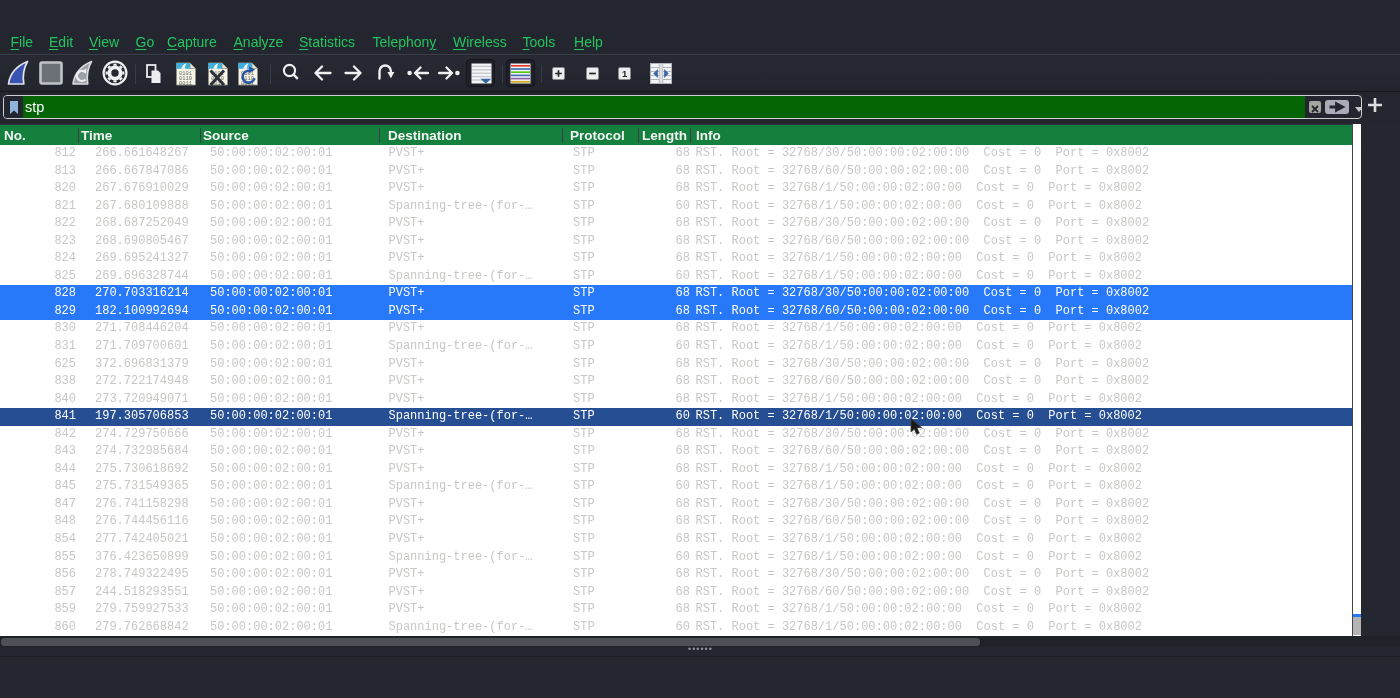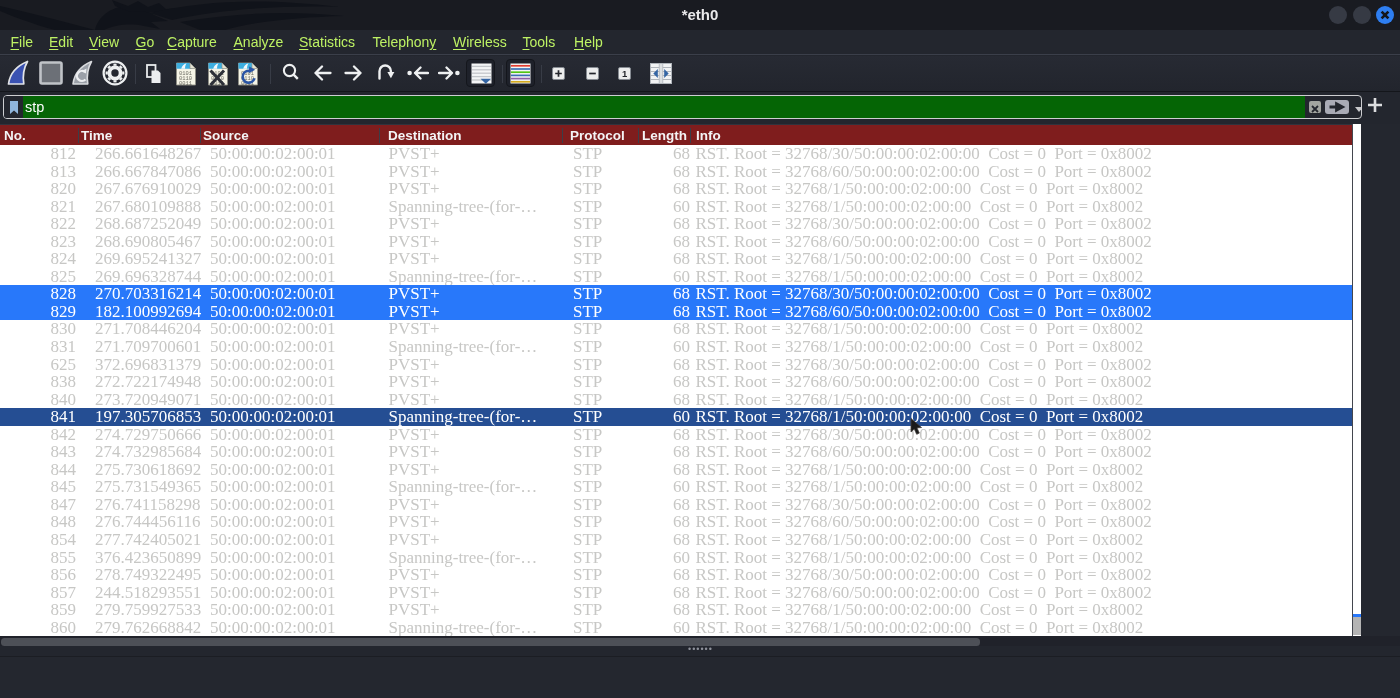--- a/index.html
+++ b/index.html
@@ -5,41 +5,41 @@
 #app{position:relative;width:1400px;height:698px}
 
 #titlebar{position:absolute;left:0;top:0;width:1400px;height:30px;background:#191b21;overflow:hidden}
 #title{position:absolute;left:0;top:0;width:100%;text-align:center;line-height:30px;color:#e9e9ea;font-size:15px;font-weight:bold}
 .wbtn{position:absolute;top:5.5px;width:18px;height:18px;border-radius:50%}
 #wb1{left:1329px;background:#363a44}
 #wb2{left:1352.5px;background:#363a44}
 #wb3{left:1376px;background:#2e7ef0}
 
 #menubar{position:absolute;left:0;top:30px;width:1400px;height:25px;background:#23262e;border-bottom:1px solid #3b3f4a}
-.mi{position:absolute;top:0;line-height:25px;color:#bef264;font-size:14px}
+.mi{position:absolute;top:0;line-height:25px;color:#22c55e;font-size:14px}
 .mi u{text-decoration:underline;text-underline-offset:2px}
 
 #toolbar{position:absolute;left:0;top:56px;width:1400px;height:36px;background:linear-gradient(#272a33,#22252d);border-bottom:1px solid #14161b}
 .tbi{position:absolute;top:0}
 
 #filterrow{position:absolute;left:0;top:93px;width:1400px;height:31px;background:#23262e}
 #filter{position:absolute;left:3px;top:2px;width:1359px;height:24px;border:1px solid #cdced1;border-radius:4px;background:#23262e;overflow:hidden}
 #fbook{position:absolute;left:0;top:0;width:19px;height:22px;background:#23262e}#fgreen{position:absolute;left:19px;top:0;width:1282px;height:22px;background:#056505}
 #ftext{position:absolute;left:21px;top:0;line-height:22px;color:#fff;font-size:14.5px}
 #fclear{position:absolute;left:1305px;top:5px;width:12px;height:12px;background:#a2a5a0;border-radius:2px}
 #fapply{position:absolute;left:1321px;top:4px;width:24px;height:14px;background:#a9abb6;border-radius:3px}
 #fdrop2{position:absolute;left:1351px;top:11px;width:0;height:0;border-left:4.5px solid transparent;border-right:4.5px solid transparent;border-top:5.5px solid #c8c9cc}
 #fplus{position:absolute;left:1367px;top:4px;width:16px;height:16px}
 
-#header{position:absolute;left:0;top:124px;width:1352px;height:21px;background:#7f1d1d;border-top:1px solid #30333d}
+#header{position:absolute;left:0;top:124px;width:1352px;height:21px;background:#15803d;border-top:1px solid #30333d}
 .h{position:absolute;top:0;line-height:21px;color:#f4f4f5;font-size:13.5px;font-weight:bold}
 .hsep{position:absolute;top:3px;height:15px;width:1px;background:#3b3e48}
 
 #table{position:absolute;left:0;top:145px;width:1352px;height:492px;background:#fff;overflow:hidden}
-.r{position:relative;width:1352px;height:17.55px;font-family:Liberation Serif, serif;font-size:17px;line-height:17.55px;color:#c7c7c5;white-space:pre}
+.r{position:relative;width:1352px;height:17.55px;font-family:Liberation Mono, monospace;font-size:12px;line-height:17.55px;color:#c7c7c5;white-space:pre}
 .r span{position:absolute;top:0}
 .cn{right:1276px}
 .ct{left:95px}
 .cs{left:210px}
 .cd{left:388.5px}
 .cp{left:573px}
 .cl{right:662px}
 .ci{left:695.5px}
 .sel{background:#2878fa;color:#fff}
 .cur{background:#254e93;color:#fff}
@@ -51,35 +51,20 @@
 
 #hscroll{position:absolute;left:0;top:636px;width:1400px;height:10px;background:#20222a}
 #hthumb{position:absolute;left:1px;top:638px;width:979px;height:7.5px;background:#4d5057;border-radius:3.5px}
 
 #splitter{position:absolute;left:0;top:646px;width:1400px;height:10px;background:#23262e}
 #dots{position:absolute;left:688px;top:646px;color:#8d909a;font-size:9px;letter-spacing:1px;line-height:6px}
 #bottom{position:absolute;left:0;top:656px;width:1400px;height:42px;background:#24272f;border-top:1px solid #1b1d23}
 </style></head>
 <body>
 <div id="app">
-<div id="titlebar">
-<svg id="dragon" width="345" height="31" viewBox="0 0 345 31" style="position:absolute;left:0;top:0">
-<path d="M0 6 C35 14 65 22 95 30 L55 30 C35 25 12 16 0 11 Z" fill="#10131a"></path>
-<path d="M95 30 C98 17 110 7 127 6 C139 6 148 11 154 15 L168 21 L151 22 L160 29 L144 26 C130 23 114 25 104 30 Z" fill="#10131a"></path>
-<path d="M112 0 L128 6 L138 1 L148 7 L159 3 L166 9 L178 8 L168 13 L146 12 L128 11 L115 6 Z" fill="#10131a"></path>
-<path d="M150 13 C205 0 265 -2 340 7 C285 5 220 9 172 20 Z" fill="#10131a"></path>
-<path d="M180 22 C240 12 290 11 344 16 C300 17 250 22 225 30 L200 30 Z" fill="#10131a"></path>
-</svg>
-<div id="title">*eth0</div>
-<div class="wbtn" id="wb1"></div>
-      <div class="wbtn" id="wb2"></div>
-      <div class="wbtn" id="wb3"><svg width="18" height="18">
-          <path d="M5.6 5.6 l6.8 6.8 M12.4 5.6 l-6.8 6.8" stroke="#13161c" stroke-width="2.7"></path>
-        </svg></div>
-</div>
 <div id="menubar">
 <span class="mi" style="left:10.5px"><u>F</u>ile</span>
 <span class="mi" style="left:49px"><u>E</u>dit</span>
 <span class="mi" style="left:89px"><u>V</u>iew</span>
 <span class="mi" style="left:135.5px"><u>G</u>o</span>
 <span class="mi" style="left:167px"><u>C</u>apture</span>
 <span class="mi" style="left:233.5px"><u>A</u>nalyze</span>
 <span class="mi" style="left:299px"><u>S</u>tatistics</span>
 <span class="mi" style="left:372.5px">Telephon<u>y</u></span>
 <span class="mi" style="left:453px"><u>W</u>ireless</span>

